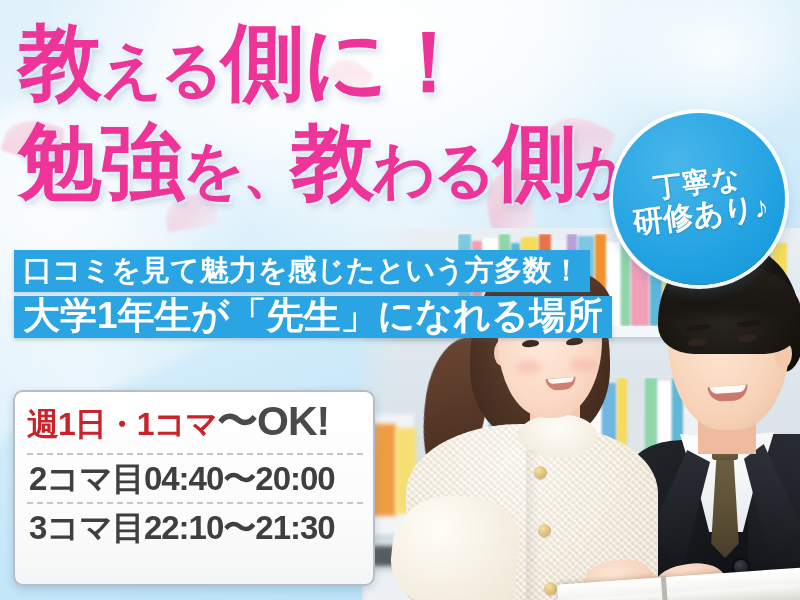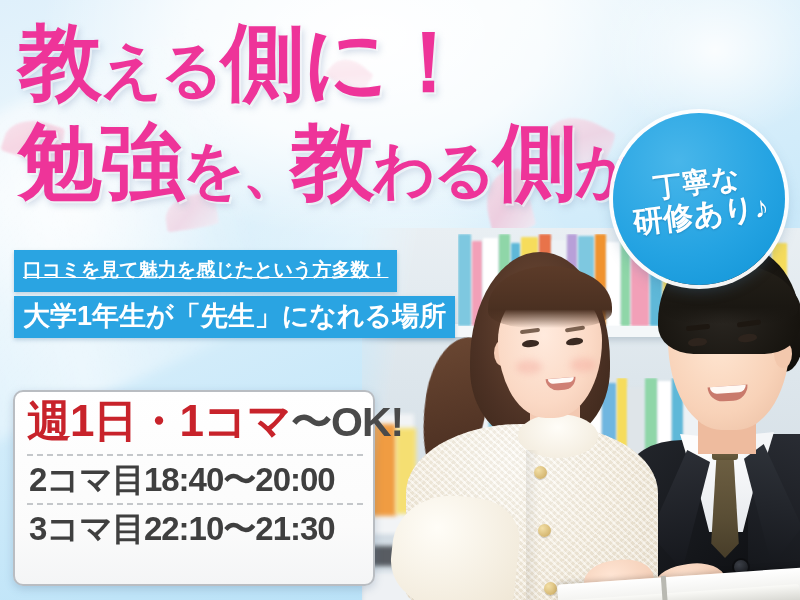--- a/index.html
+++ b/index.html
@@ -217,35 +217,35 @@
   
   #bands{position:absolute;left:14px;top:250px;}
   .band{
     background:#2aa4e2;color:#ffffff;font-weight:bold;
     display:inline-block;white-space:nowrap;
     padding:2px 9px 4px 9px;
     box-shadow:0 2px 4px rgba(60,110,150,.28);
     letter-spacing:0px;
   }
   .band-row{margin-bottom:4px;}
-  .b1{font-size:19px;line-height:36px;text-decoration:underline;}
+  .b1{font-size:29px;line-height:36px;}
   .b2{font-size:29px;line-height:36px;}
-  .b3{font-size:27px;line-height:36px;}
+  .b3{font-size:37px;line-height:36px;}
 
   
   #card{
     position:absolute;left:13px;top:390px;width:362px;height:196px;
     background:linear-gradient(180deg,#ffffff 0%,#fbfbfb 70%,#f4f5f6 100%);
     border:2px solid #b9bdc2;border-radius:10px;
     box-shadow:0 3px 8px rgba(90,120,150,.28);
     box-sizing:border-box;
     padding:6px 10px 4px 12px;
   }
   .card-top{white-space:nowrap;line-height:46px;}
-  .ct-red{color:#c8232b;font-weight:bold;font-size:44px;letter-spacing:-1px;text-align:center;}
+  .ct-red{color:#c8232b;font-weight:bold;font-size:32px;letter-spacing:-1px;text-align:center;}
   .ct-gray{color:#4a4a4a;font-weight:bold;font-size:41px;letter-spacing:-1px;}
   .slot{
     color:#3f3f3f;font-weight:bold;font-size:33px;line-height:47px;
     white-space:nowrap;letter-spacing:-1px;
     border-top:2px dashed #c4c7ca;
     padding-left:2px;
   }
   .slot.first{border-top:none;}
 </style>
 </head>
@@ -432,17 +432,17 @@
       <span class="band b1">口コミを見て魅力を感じたという方多数！</span>
     </div>
     <div class="band-row">
       <span class="band b3">大学1年生が「先生」になれる場所</span>
     </div>
   </div>
 
   <div id="card">
     <div class="card-top"><span class="ct-red">週1日・1コマ</span><span class="ct-gray">〜OK!</span></div>
 
-    <div class="slot">2コマ目18:40〜20:00</div>
+    <div class="slot">2コマ目04:40〜20:00</div>
     <div class="slot">3コマ目22:10〜21:30</div>
   </div>
 
 </div>
 
 </body></html>

